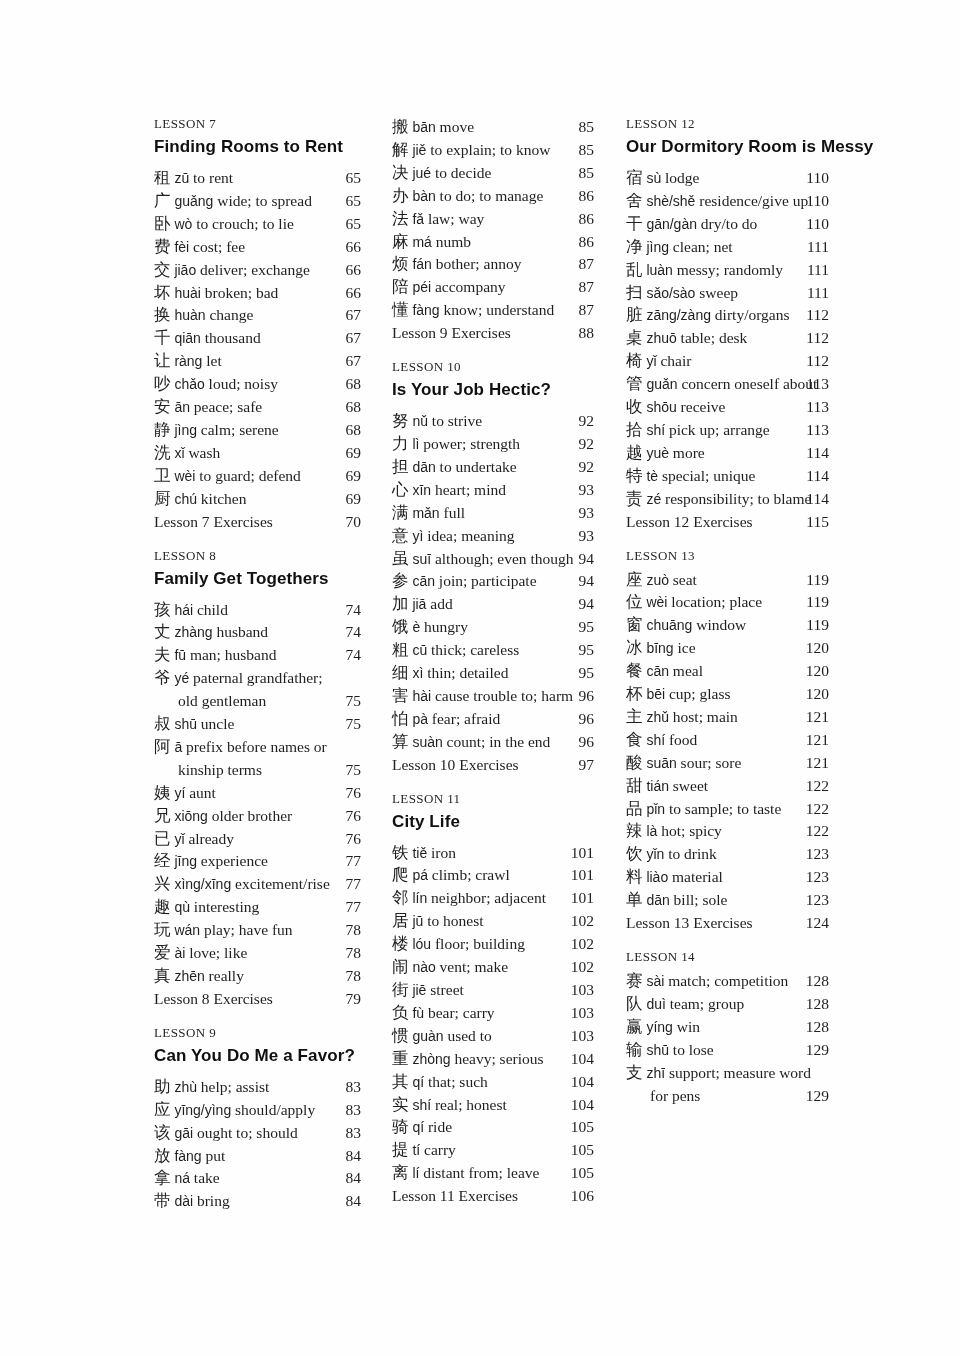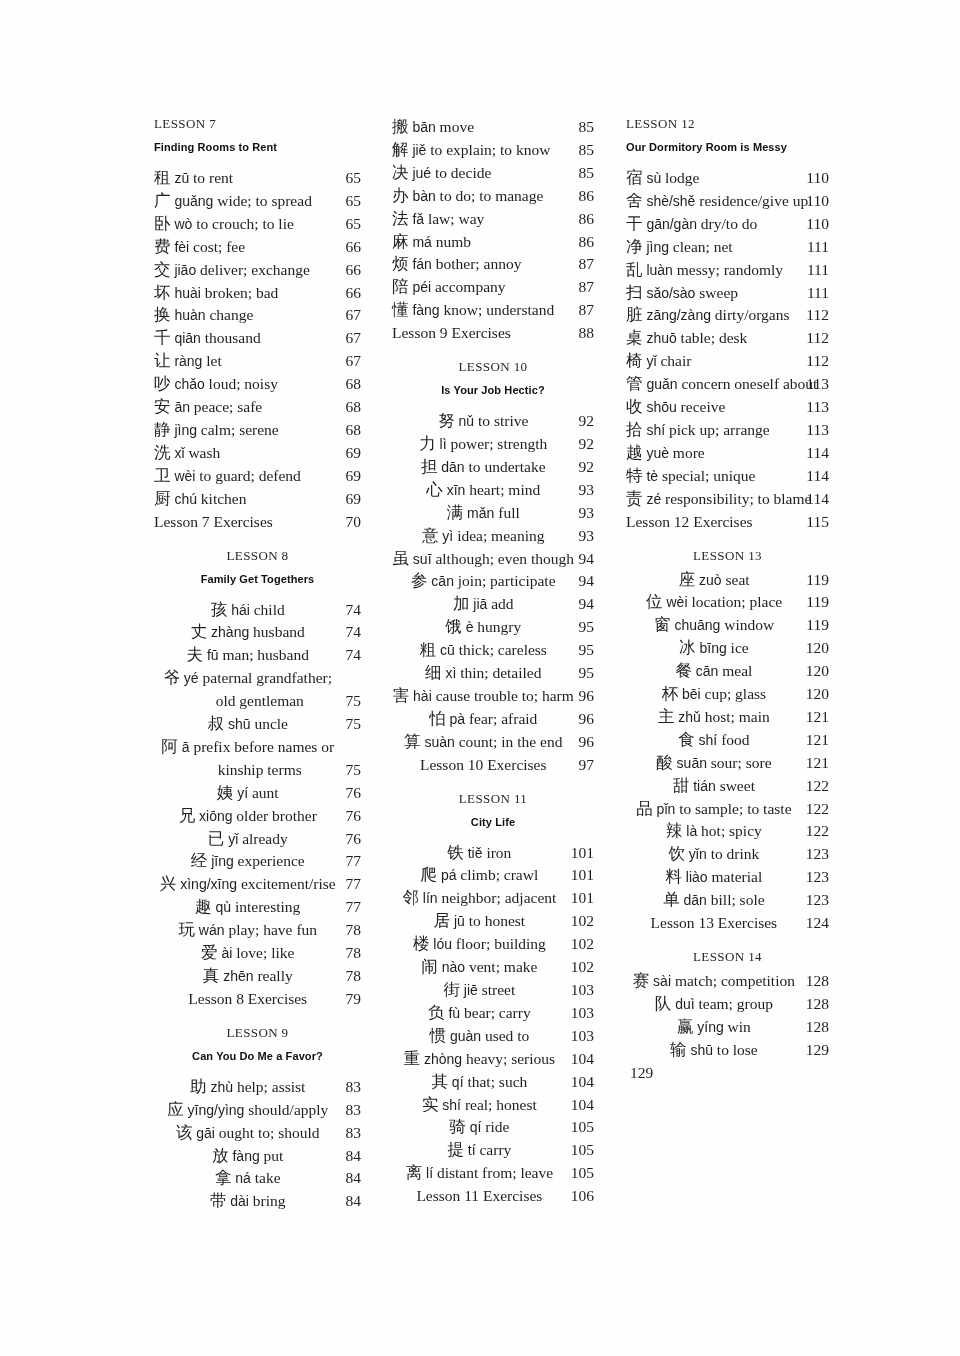--- a/index.html
+++ b/index.html
@@ -15,35 +15,35 @@
   #page {
     position: relative;
     width: 960px;
     height: 1356px;
   }
   .col { position: absolute; top: 116px; }
   #col-0 { left: 154px; width: 207px; }
   #col-1 { left: 392px; width: 202px; }
   #col-2 { left: 626px; width: 203px; }
 
-  .block + .block { margin-top: 14px; text-align: center; }
+  .block + .block { margin-top: 14px; }
 
   .lesson-label {
     font-family: "Liberation Serif", serif;
     font-size: 13px;
     line-height: 15px;
     letter-spacing: 0.4px;
     color: #262626;
     margin: 0 0 6px 0;
     white-space: pre;
   }
   .lesson-title {
     font-family: "Liberation Sans", sans-serif;
     font-weight: 700;
-    font-size: 11px;
+    font-size: 17px;
     line-height: 20px;
     color: #101010;
     margin: 0 0 10px 0;
     white-space: pre;
     letter-spacing: 0.1px;
   }
   .entry-row {
     display: flex;
     align-items: flex-end;
   }
@@ -567,17 +567,19 @@
         </div>
         <div class="entry-row">
           <div class="entry-text"><span class="hanzi">赢</span> <span class="pinyin">yíng</span> <span class="meaning">win</span></div>
           <span class="page-num">128</span>
         </div>
         <div class="entry-row">
           <div class="entry-text"><span class="hanzi">输</span> <span class="pinyin">shū</span> <span class="meaning">to lose</span></div>
           <span class="page-num">129</span>
         </div>
         <div class="entry-row">
+          <div class="entry-text"><span class="hanzi">支</span> <span class="pinyin">zhī</span> <span class="meaning">support; measure word
+for pens</span></div>
           <span class="page-num">129</span>
         </div>
       </div>
     </div>
 </div>
 
 </body></html>

